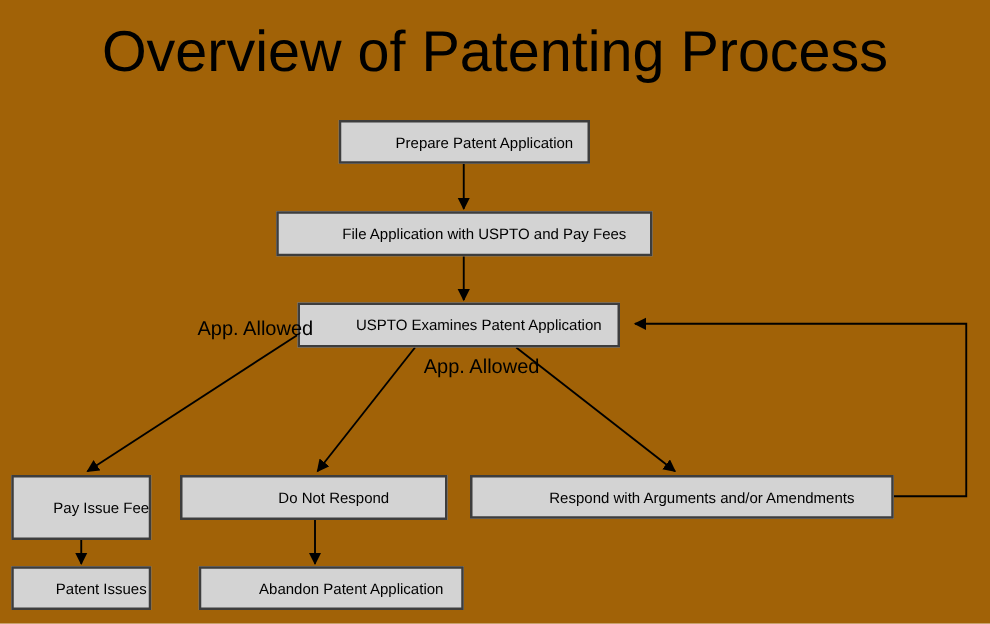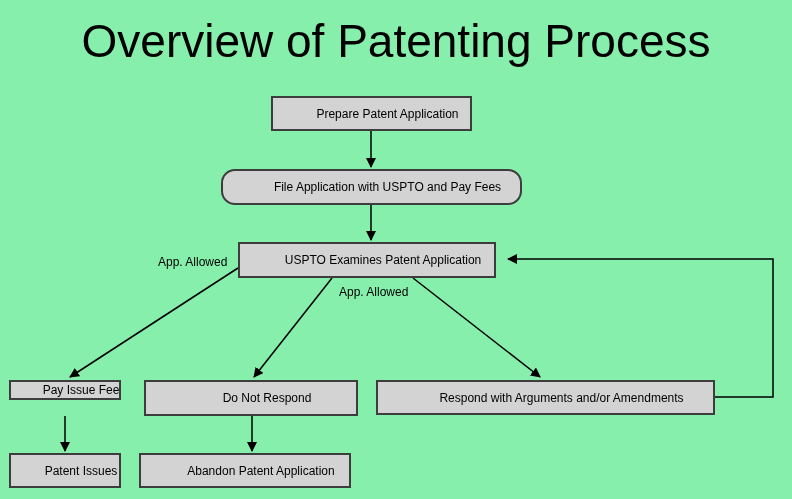--- a/index.html
+++ b/index.html
@@ -5,21 +5,21 @@
   html, body {
     margin: 0;
     padding: 0;
     background: #ffffff;
     font-family: "Liberation Sans", sans-serif;
   }
   .stage {
     position: relative;
     width: 792px;
     height: 499px;
-    background: #86efac;
+    background: #a16207;
     overflow: hidden;
   }
   .diagram-title {
     position: absolute;
     left: 0;
     top: 14px;
     width: 792px;
     text-align: center;
     font-size: 46px;
     font-weight: 400;
@@ -46,33 +46,33 @@
     justify-content: center;
     text-align: center;
     font-size: 12px;
     color: #000000;
     white-space: nowrap;
     padding-left: 32px;
   }
   .edge-label {
     position: absolute;
     z-index: 3;
-    font-size: 12px;
+    font-size: 16px;
     color: #000000;
     white-space: nowrap;
   }
   
   .n-prepare  { left: 271px; top: 96px;  width: 201px; height: 35px; }
-  .n-file     { left: 221px; top: 169px; width: 301px; height: 36px; border-radius: 14px; }
+  .n-file     { left: 221px; top: 169px; width: 301px; height: 36px; }
   .n-examine  { left: 238px; top: 242px; width: 258px; height: 36px; }
-  .n-pay      { left: 9px;   top: 380px; width: 112px; height: 20px; }
+  .n-pay      { left: 9px;   top: 380px; width: 112px; height: 52px; }
   .n-norespond{ left: 144px; top: 380px; width: 214px; height: 36px; }
   .n-respond  { left: 376px; top: 380px; width: 339px; height: 35px; }
   .n-issues   { left: 9px;   top: 453px; width: 112px; height: 35px; text-align: right; }
-  .n-abandon  { left: 139px; top: 453px; width: 212px; height: 35px; }
+  .n-abandon  { left: 159px; top: 453px; width: 212px; height: 35px; }
   
   .l-allowed  { left: 158px; top: 255px; }
   .l-rejected { left: 339px; top: 285px; }
 </style>
 </head>
 <body>
 
 <div class="stage">
 
   <div class="diagram-title">Overview of Patenting Process</div>

